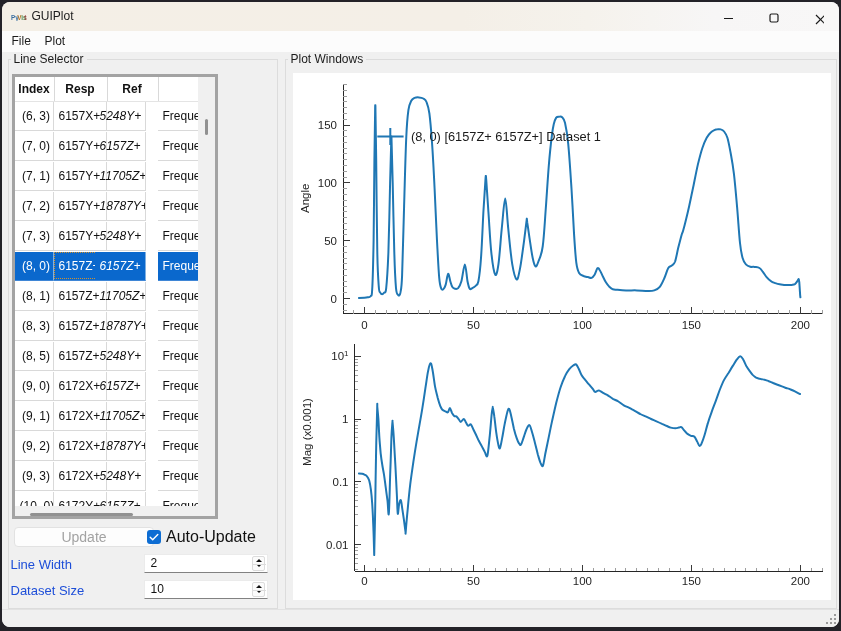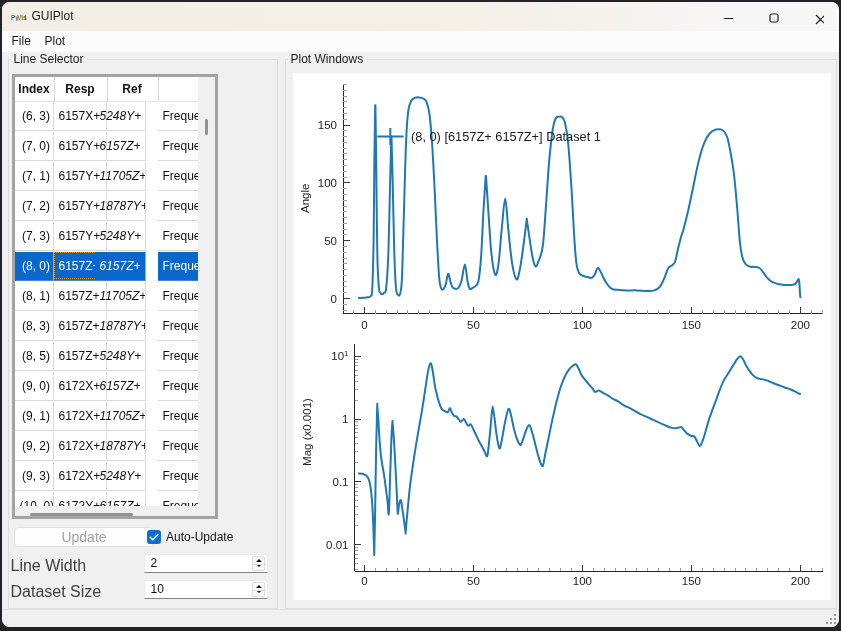--- a/index.html
+++ b/index.html
@@ -24,22 +24,22 @@
 .c4 { left:143px; width:94.5px; border-right:none !important; }
 .sel .c { background:#0a68cd; color:#fff; border-bottom-color:#3f86d6; border-right-color:#7fb0e2; }
 .focus { position:absolute; left:0; top:0; right:1px; bottom:1px; border:1px dotted #d3922e; }
 .vsep { position:absolute; top:0; width:1px; height:24.5px; background:#d9d9d9; }
 #vscroll { position:absolute; right:0; top:0; width:16.5px; height:100%; background:#f0f0f0; }
 #vthumb { position:absolute; left:7px; top:42px; width:3px; height:16px; background:#919191; border-radius:1.5px; }
 #hscroll { position:absolute; left:0; top:428.5px; width:237.5px; height:15px; background:#f0f0f0; }
 #hthumb { position:absolute; left:15px; top:7px; width:103.5px; height:3px; background:#919191; border-radius:1.5px; }
 #updbtn { position:absolute; left:5.5px; top:467.5px; width:140px; height:19.5px; background:#fdfdfd; border:1px solid #e2e2e2; border-radius:4px; text-align:center; line-height:18px; font-size:14px; color:#a3a3a3; }
 #chk { position:absolute; left:138.5px; top:470px; width:14px; height:14px; background:#0d6dd3; border-radius:3px; }
-#chklbl { position:absolute; left:157.5px; top:469px; font-size:12px; color:#111; line-height:16px; }
-.formlbl { position:absolute; left:2px; font-size:16px; color:#404040; }
+#chklbl { position:absolute; left:157.5px; top:469px; font-size:16px; color:#111; line-height:16px; }
+.formlbl { position:absolute; left:2px; font-size:13px; color:#1d4ed8; }
 .spin { position:absolute; left:135px; width:124px; height:18.5px; background:#fff; border:1px solid #ebebeb; border-bottom:1.5px solid #828282; }
 .spin .val { position:absolute; left:6px; top:0; line-height:17px; font-size:12px; color:#111; }
 .spinbtn { position:absolute; right:1.5px; top:1px; width:13px; height:14.5px; background:#fbfbfb; border:1px solid #dcdcdc; border-radius:2px; }
 .tri { position:absolute; left:2.5px; width:0; height:0; border-left:3.5px solid transparent; border-right:3.5px solid transparent; }
 .tri.up { top:2.2px; border-bottom:3.6px solid #111; }
 .tri.dn { bottom:2.2px; border-top:3.6px solid #111; }
 .spinmid { position:absolute; left:0; top:6.7px; width:13px; height:1px; background:#dcdcdc; }
 #canvas { position:absolute; left:7px; top:13.5px; width:538px; height:527px; background:#fff; }
 #statusbar { position:absolute; left:0; top:606.5px; width:100%; height:18.5px; background:#f0f0f0; border-top:1px solid #e2e2e2; }
 #sizegrip { position:absolute; right:3px; bottom:3px; width:10px; height:10px; }

